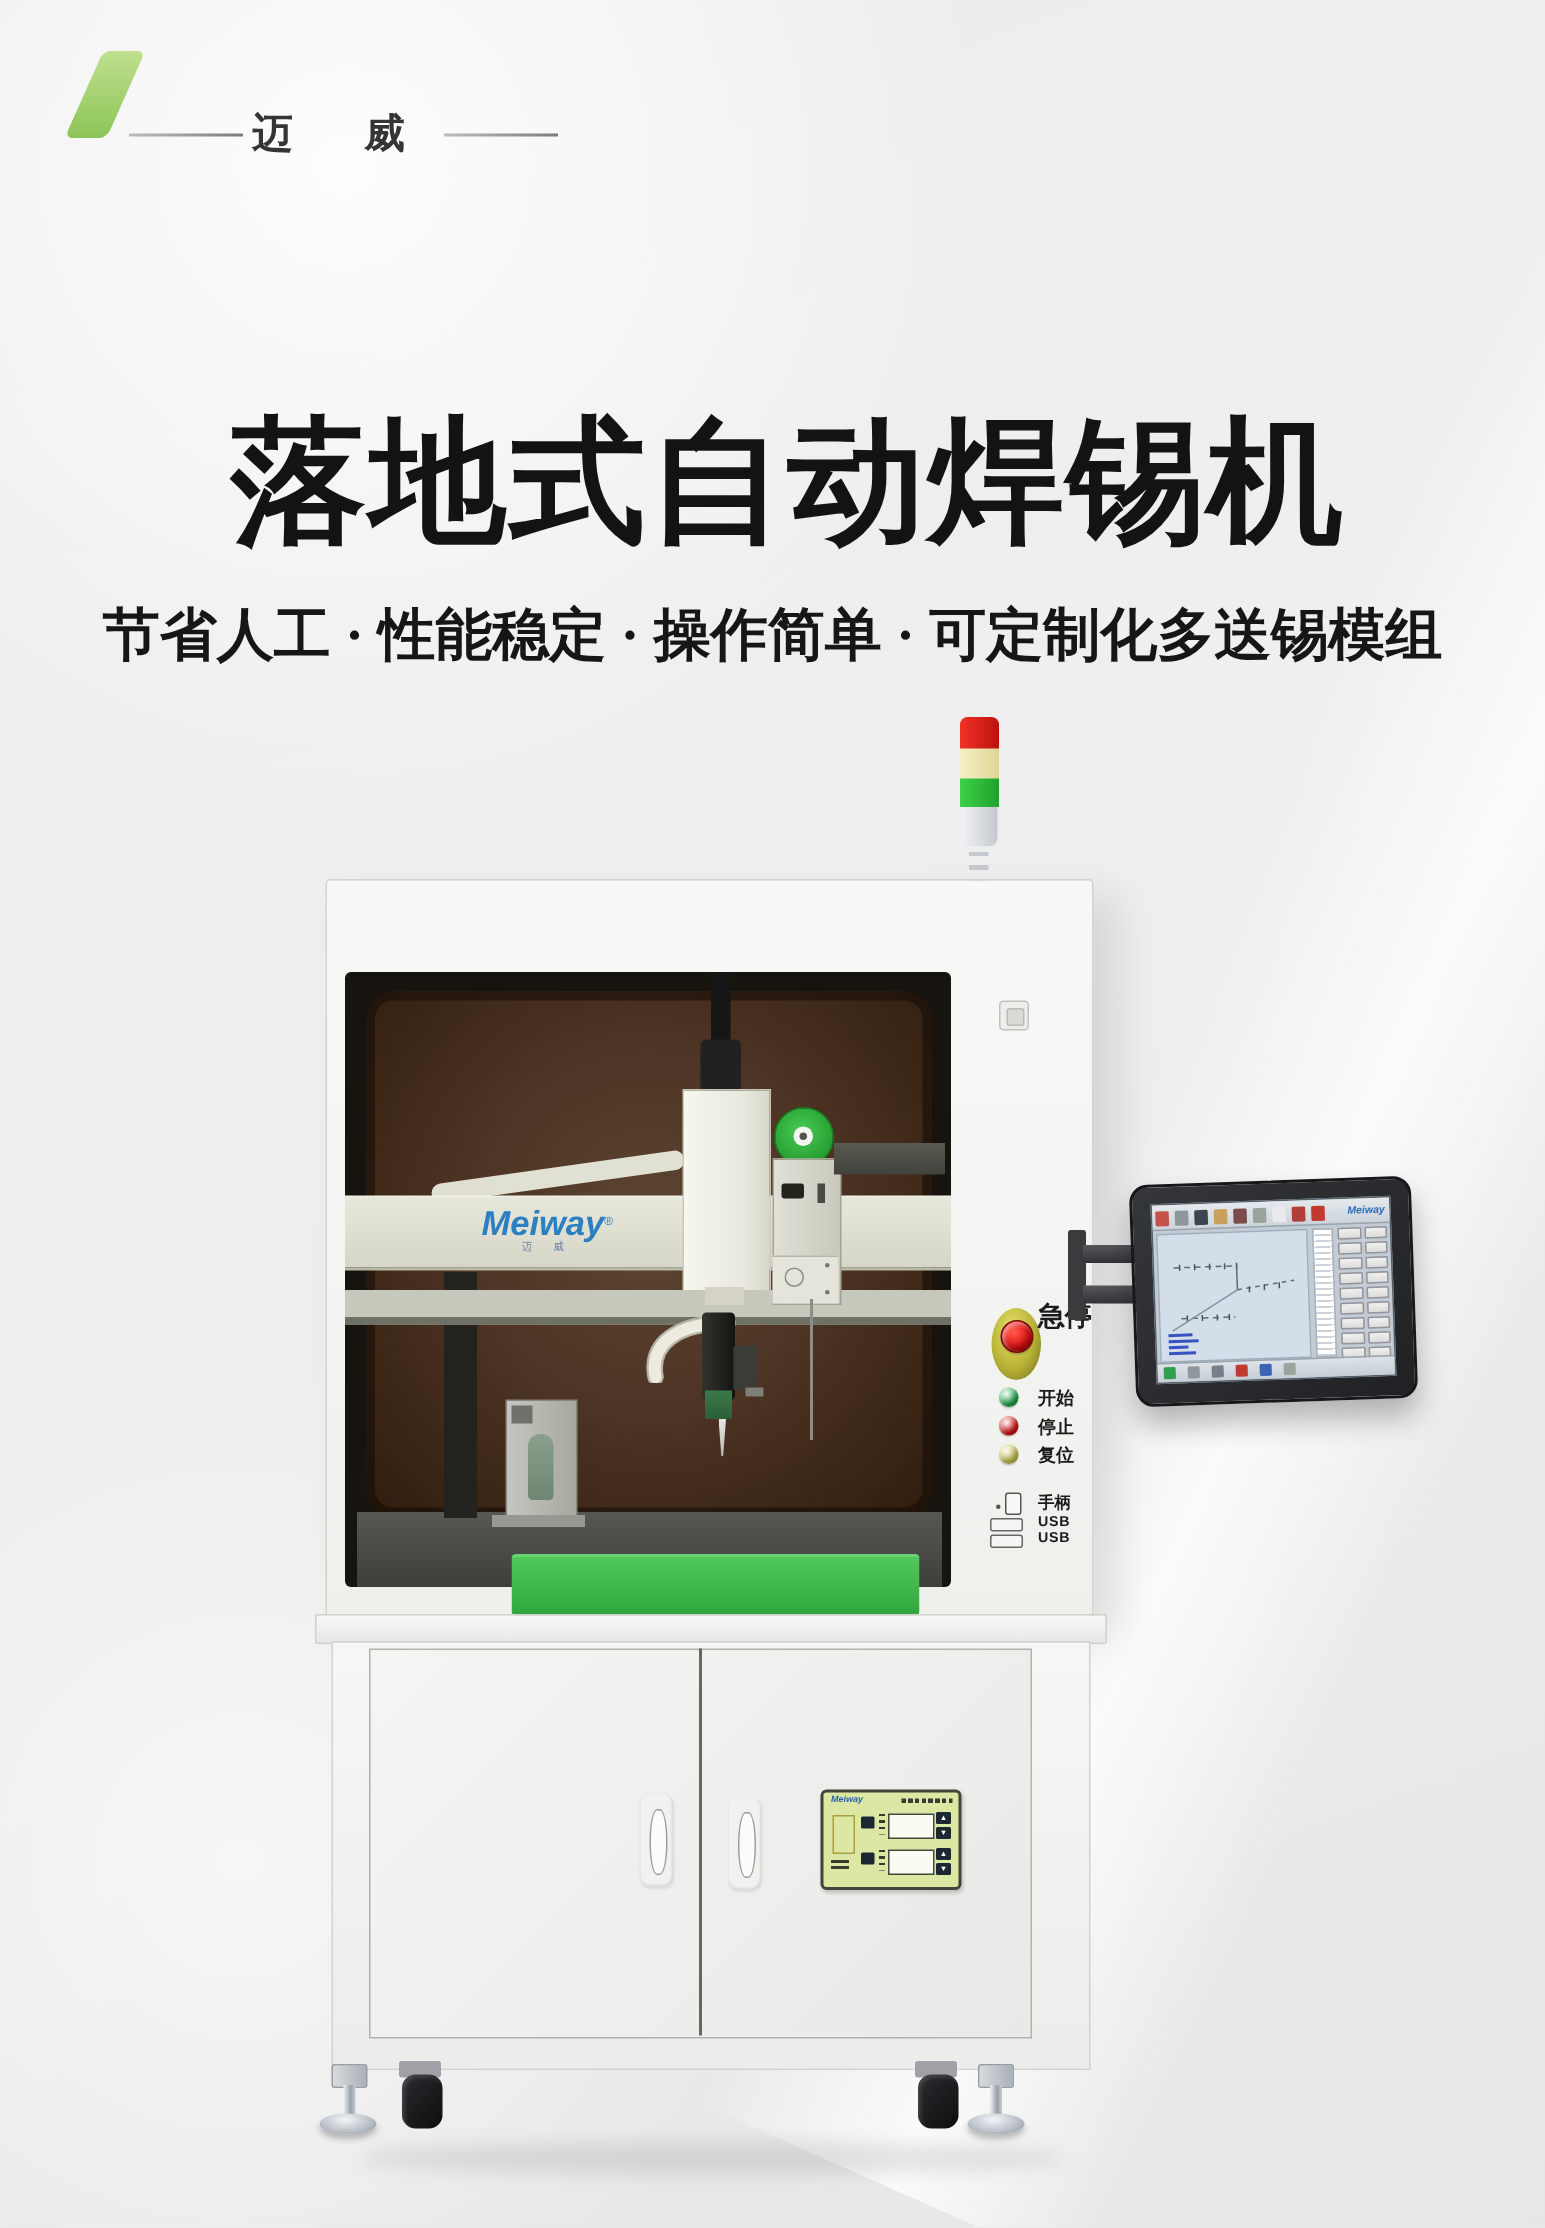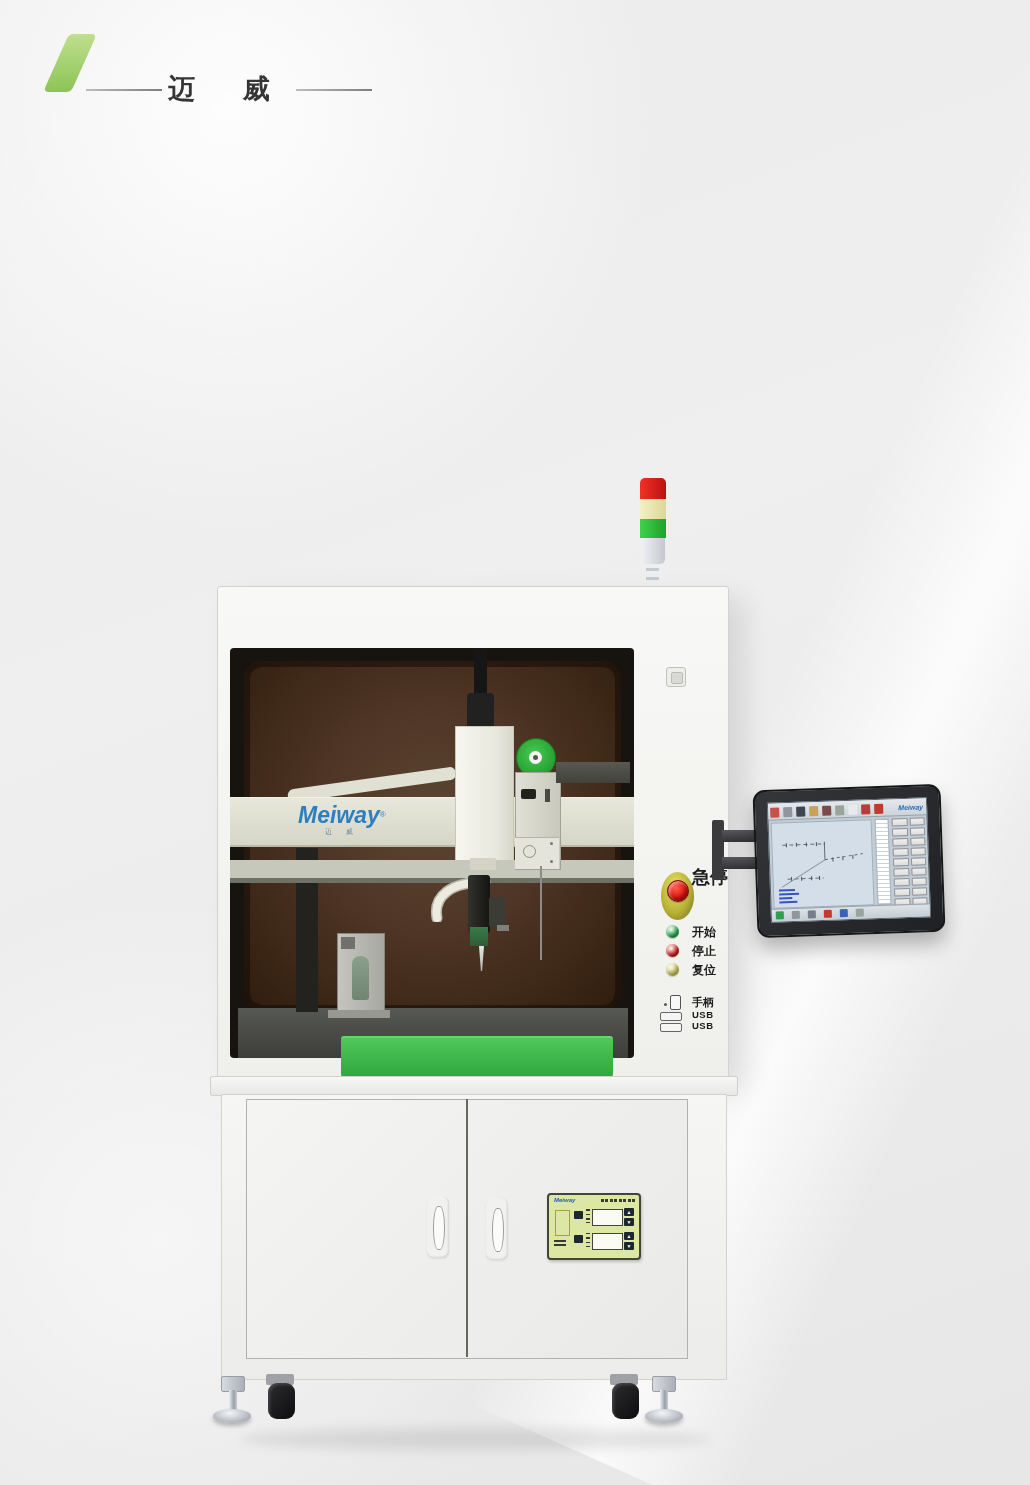--- a/index.html
+++ b/index.html
@@ -49,38 +49,40 @@
   <div class="abs sw2"></div>
   <div class="abs sw3"></div>
 
   <div class="abs logo-accent"></div>
   <div class="abs logo-sub">
     <div class="hline"></div>
     <span class="cjk">迈 威</span>
     <div class="hline"></div>
   </div>
 
+  <div class="abs hero-title">落地式自动焊锡机</div>
+  <div class="abs hero-sub">节省人工 · 性能稳定 · 操作简单 · 可定制化多送锡模组</div>
 
   <div class="abs" style="left:646px;top:562px;width:13px;height:27px;border-radius:3px;background:repeating-linear-gradient(180deg,#eceef0 0 6px,#c6cad0 6px 9px);"></div>
   <div class="abs" style="left:641px;top:537px;width:24px;height:27px;border-radius:2px 2px 5px 5px;background:linear-gradient(90deg,#f0f2f4,#c4c8ce);"></div>
   <div class="abs" style="left:640px;top:518px;width:26px;height:20px;background:linear-gradient(90deg,#3ed148,#1ea32c);"></div>
   <div class="abs" style="left:640px;top:498px;width:26px;height:21px;background:linear-gradient(90deg,#f4f0c6,#ded696);"></div>
   <div class="abs" style="left:640px;top:478px;width:26px;height:21px;border-radius:5px 5px 0 0;background:linear-gradient(90deg,#f03226,#bc1210);"></div>
 
   <div class="abs" style="left:217px;top:586px;width:510px;height:492px;background:linear-gradient(180deg,#f8f8f6,#efefec);border:1px solid #d2d2ce;border-radius:3px;box-shadow:16px 12px 28px rgba(0,0,0,.10);"></div>
 
   <div class="abs" style="left:230px;top:648px;width:404px;height:410px;background:#17130f;border-radius:4px;"></div>
   <div class="abs" style="left:244px;top:661px;width:377px;height:350px;border-radius:18px;background:radial-gradient(ellipse at 50% 45%, #5d4533 0%, #4d3424 45%, #3a2515 80%, #2e1c0e 100%);box-shadow:inset 0 0 0 6px rgba(18,11,5,.55);"></div>
   <div class="abs" style="left:238px;top:1008px;width:390px;height:50px;background:linear-gradient(180deg,#565853,#3e3f3b);"></div>
   <div class="abs" style="left:296px;top:848px;width:22px;height:164px;background:#23221f;"></div>
 
   <div class="abs" style="left:287px;top:778px;width:170px;height:13px;border-radius:7px;background:#e8e9dc;transform:rotate(-8deg);opacity:.95;"></div>
   <div class="abs" style="left:230px;top:797px;width:404px;height:47px;background:linear-gradient(180deg,#e7e8db,#d5d6c7);border-top:1px solid #f0f1e5;border-bottom:2px solid #b8b9a8;"></div>
   <div class="abs" style="left:230px;top:860px;width:404px;height:18px;background:#c7c8bc;border-bottom:5px solid #6f7066;"></div>
-  <div class="abs" style="left:298px;top:804px;line-height:1;">
+  <div class="abs" style="left:321px;top:804px;line-height:1;">
     <span style="font-style:italic;font-weight:800;font-size:23px;color:#2c7fc0;">Meiway</span><span style="font-size:8px;color:#2c7fc0;vertical-align:super;">®</span>
     <div style="text-align:center;font-size:7px;letter-spacing:6px;color:#6f84a4;margin-top:1px;">迈 威</div>
   </div>
 
   <div class="abs" style="left:474px;top:649px;width:13px;height:48px;background:#161616;"></div>
   <div class="abs" style="left:467px;top:693px;width:27px;height:36px;background:#212121;border-radius:4px;"></div>
   <div class="abs" style="left:455px;top:726px;width:57px;height:133px;background:linear-gradient(90deg,#f7f6ef,#e9e8de 70%,#d8d7cb);border:1px solid #c8c7b9;"></div>
   <div class="abs" style="left:470px;top:858px;width:26px;height:12px;background:#d4d3c5;"></div>
 
   <div class="abs" style="left:516px;top:738px;width:38px;height:38px;border-radius:50%;background:radial-gradient(circle at 45% 40%, #49ca54, #28a334 65%, #1d8527);border:1px solid #177a20;"></div>

